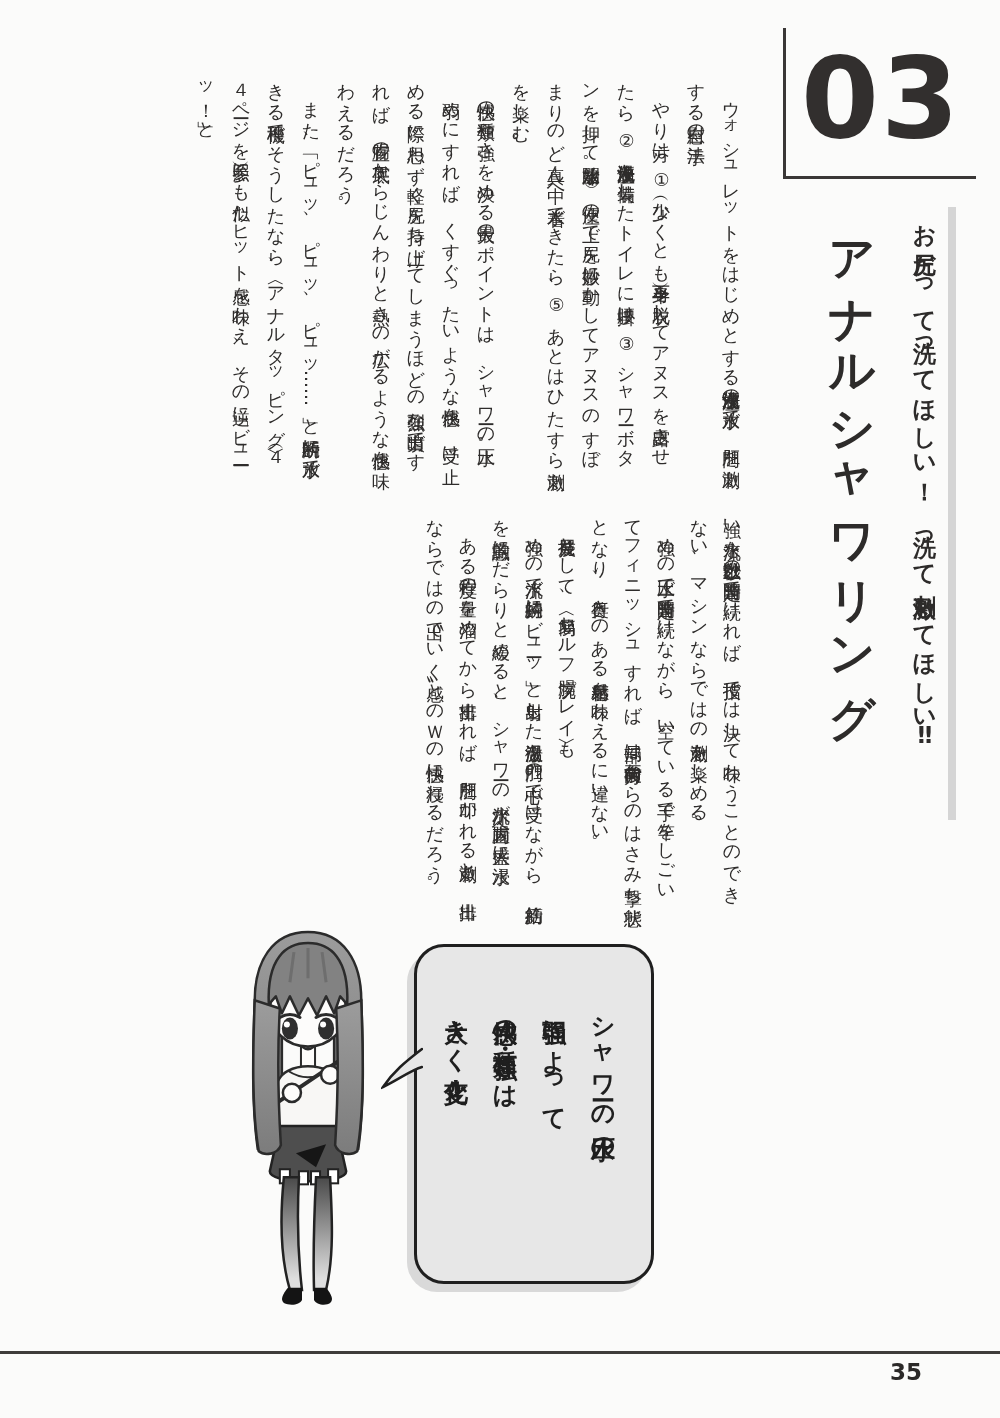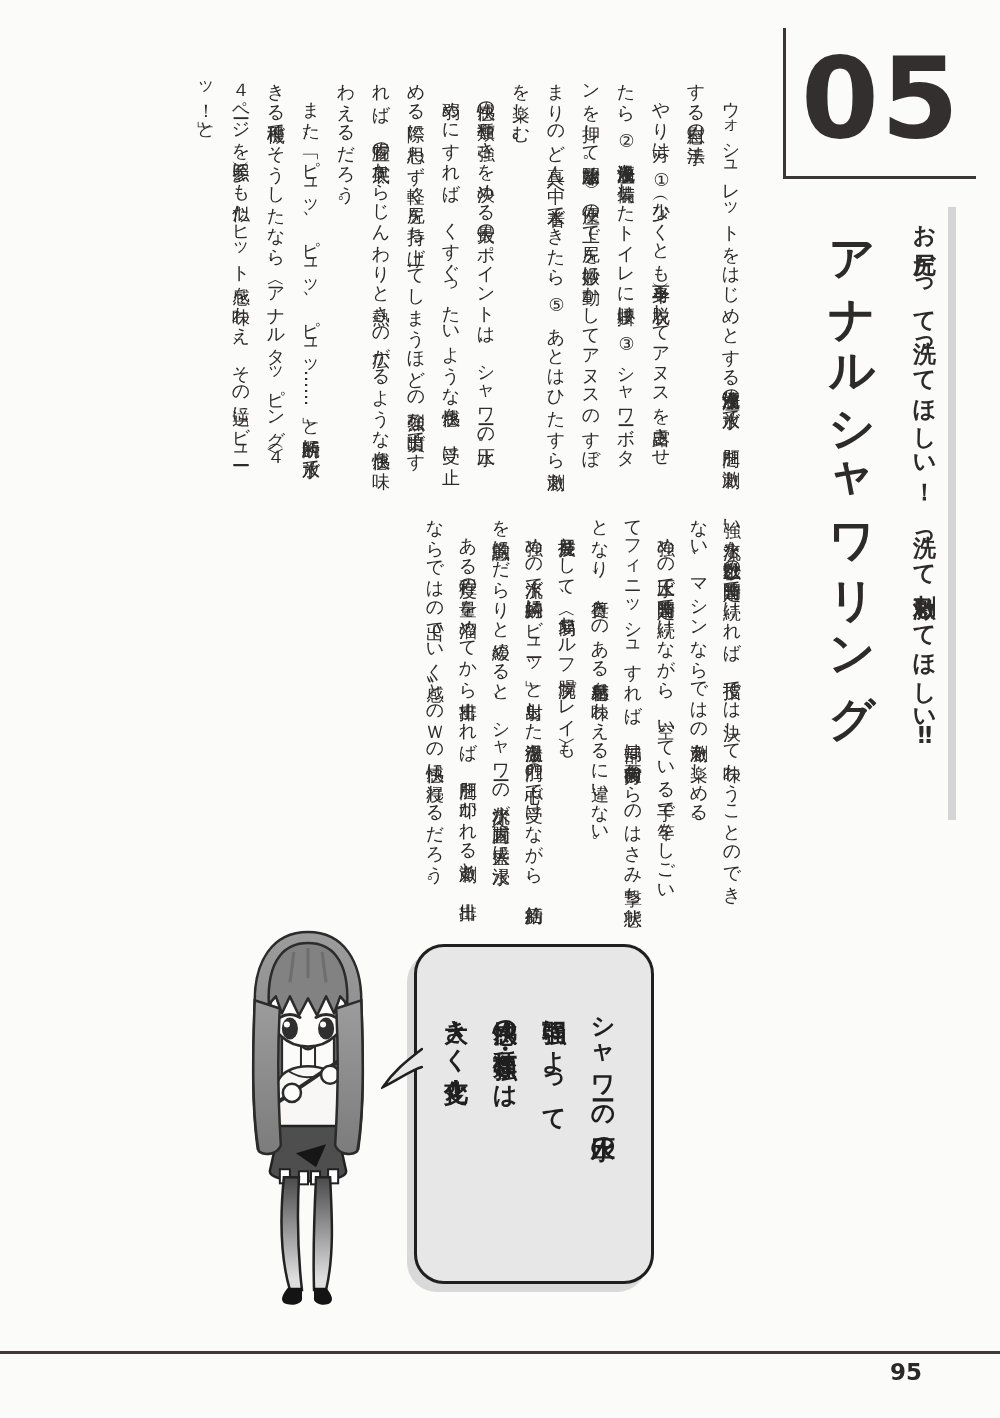--- a/index.html
+++ b/index.html
@@ -73,21 +73,21 @@
     position:absolute;left:880px;top:1359px;width:52px;text-align:center;
     font-size:23px;font-weight:700;color:#2b2928;
   }
 </style>
 </head>
 <body>
 
 <div class="page">
 
   <div class="num-box">
-    <div class="num">05</div>
+    <div class="num">03</div>
   </div>
 
   <div class="chapter-title">アナルシャワリング</div>
   <div class="subtitle-bar"></div>
   <div class="chapter-subtitle">お尻だって洗ってほしい！　洗って刺激してほしい‼</div>
 
   <div class="vbody block1">
     <p>ウォシュレットをはじめとする温水洗浄便座の放水で、肛門を刺激する自慰の手法。</p>
     <p>やり方は、①（少なくとも）下半身を脱衣してアヌスを露出させたら、②温水洗浄便座を装備したトイレに腰掛け、③シャワーボタンを押して放水開始。④便座の上で尻を微妙に動かしてアヌスのすぼまりのど真ん中へ着水できたら、⑤あとはひたすら刺激を楽しむ。</p>
     <p>快感の種類や強さを決める最大のポイントは、シャワーの水圧。</p>
@@ -175,15 +175,15 @@
       <p>快感の種類・強さは</p>
       <p>大きく変化！</p>
     </div>
   </div>
   <svg class="bubble-tail" viewBox="0 0 42 52" xmlns="http://www.w3.org/2000/svg" aria-hidden="true">
     <path d="M42,2 C24,16 12,26 1,42 C17,34 31,24 42,20 Z" fill="#e7e7e7"></path>
     <path d="M41,3 C24,16 12,26 2,41 C17,34 30,24 41,21" fill="none" stroke="#1f1f1f" stroke-width="2.5" stroke-linecap="round"></path>
   </svg>
 
   <div class="footer-rule"></div>
-  <div class="page-number">95</div>
+  <div class="page-number">35</div>
 
 </div>
 
 </body></html>

